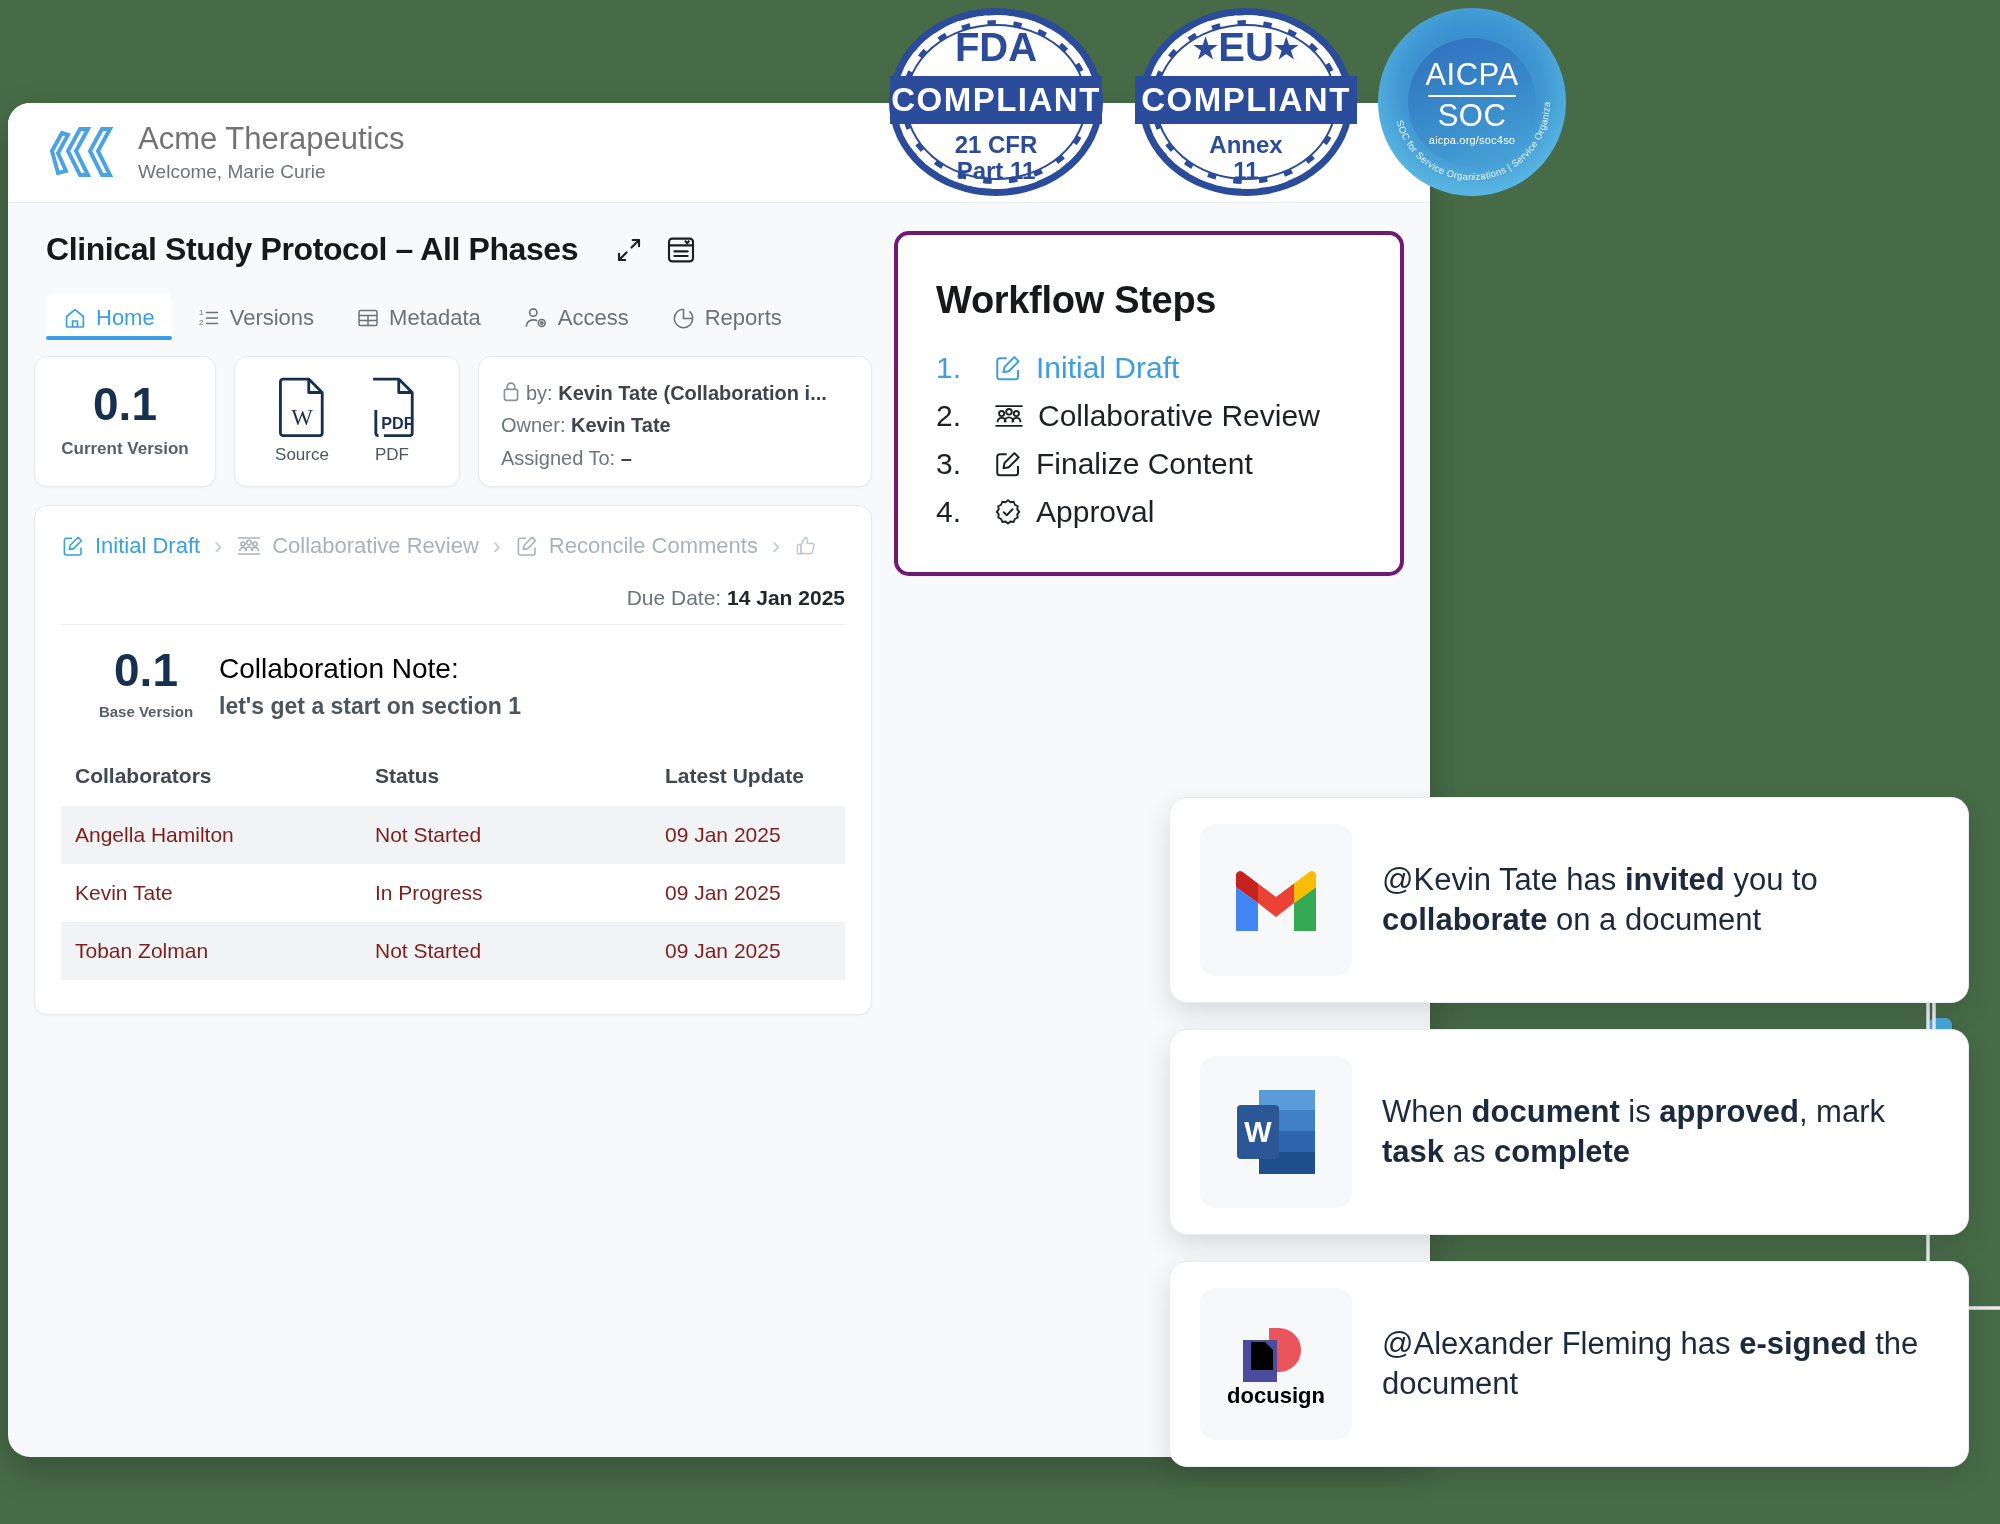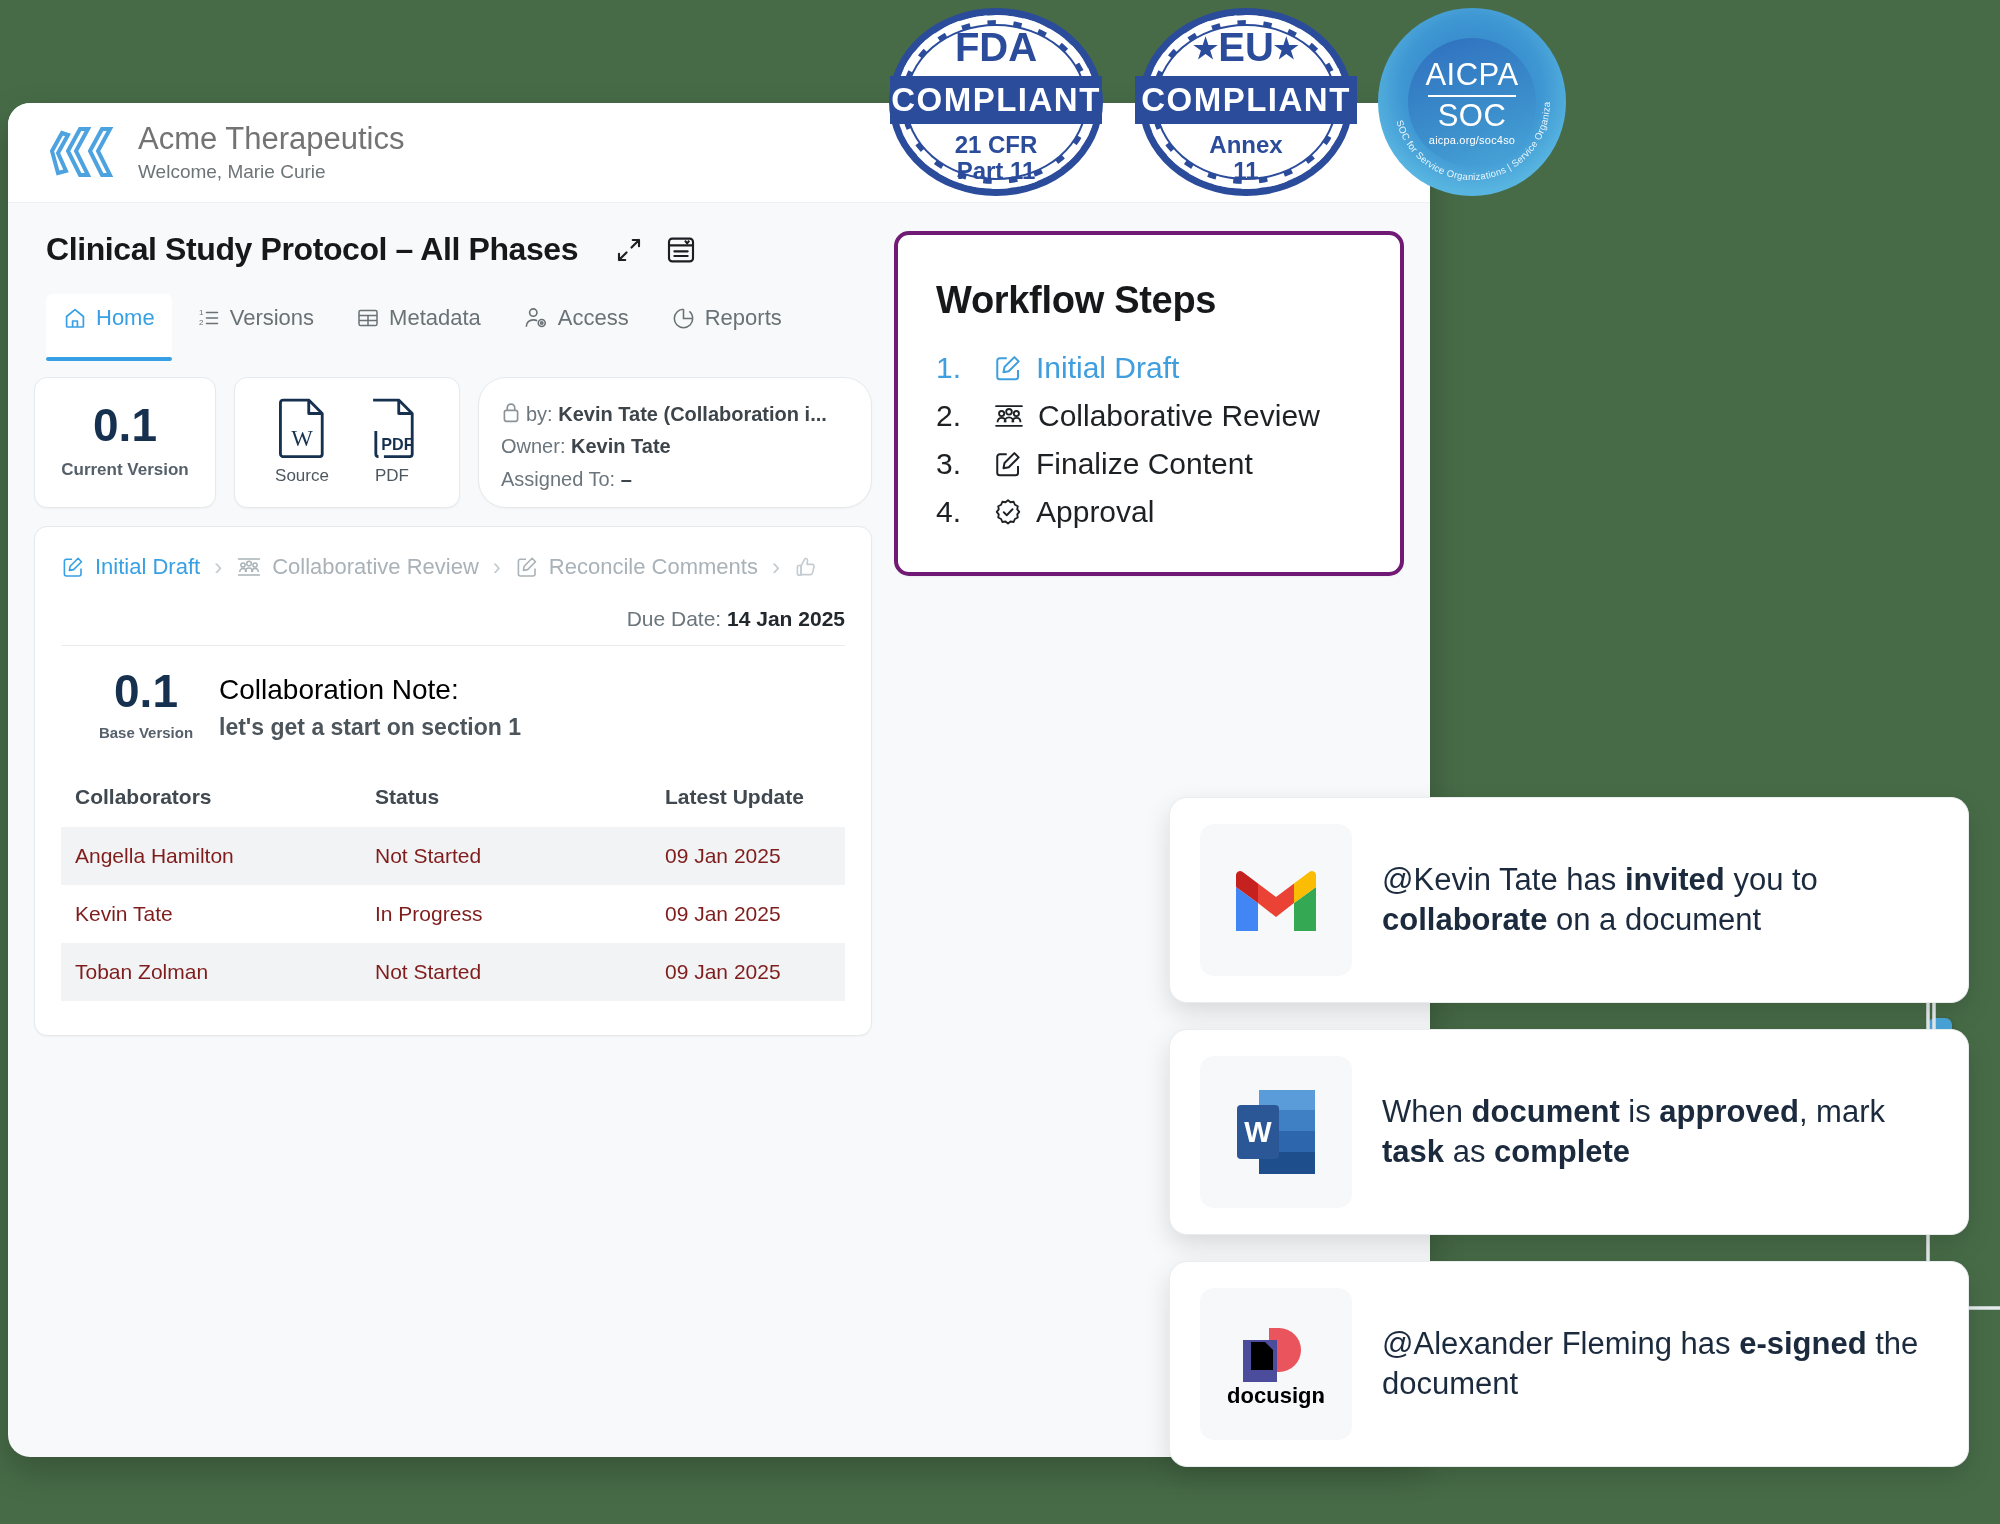--- a/index.html
+++ b/index.html
@@ -103,21 +103,21 @@
 
   .doc-title-row { display: flex; align-items: center; padding: 6px 0 4px 12px; }
   .doc-title { font-size: 32px; font-weight: bold; color: #17181a; letter-spacing: -.4px; }
   .title-actions { display: flex; align-items: center; gap: 18px; margin-left: 34px; }
   .icon-btn { width: 34px; height: 34px; display: flex; align-items: center; justify-content: center; cursor: pointer; }
 
   
   .tabs { display: flex; align-items: flex-end; gap: 8px; margin: 22px 0 0 12px; }
   .tab {
     display: flex; align-items: center; gap: 9px;
-    padding: 11px 17px 30px; font-size: 22px; color: #6a7276;
+    padding: 11px 17px 9px; font-size: 22px; color: #6a7276;
     border-radius: 6px 6px 0 0; cursor: pointer; position: relative;
   }
   .tab.active { color: #37a0e4; background: #fff; }
   .tab.active::after {
     content: ""; position: absolute; left: 0; right: 0; bottom: 0;
     height: 4px; background: #37a0e4; border-radius: 2px;
   }
   .tab svg { flex: none; }
 
   
@@ -125,21 +125,21 @@
   .card {
     background: #fff; border: 1px solid #e6eaec; border-radius: 13px;
     box-shadow: 0 1px 2px rgba(16,24,40,.04);
   }
   .card-version { width: 182px; padding: 24px 0 20px; text-align: center; }
   .big-ver { font-size: 46px; font-weight: bold; color: #16314f; line-height: 1; }
   .card-label { font-size: 17px; color: #55606a; font-weight: bold; margin-top: 12px; }
   .card-files { width: 226px; padding: 18px 0 16px; display: flex; justify-content: center; gap: 34px; }
   .file-item { display: flex; flex-direction: column; align-items: center; cursor: pointer; }
   .file-item .card-label { margin-top: 8px; font-weight: normal; color: #4d575f; font-size: 17px; }
-  .card-meta { flex: 1; padding: 20px 22px 12px; border-radius: 28px; }
+  .card-meta { flex: 1; padding: 20px 22px 12px; }
   .meta-line { font-size: 20px; color: #6b757c; line-height: 1.62; white-space: nowrap; overflow: hidden; }
   .meta-line b { color: #3d454b; }
   .lock-ico { vertical-align: -2px; margin-right: 5px; }
 
   
   .panel {
     background: #fff; border: 1px solid #e6eaec; border-radius: 13px;
     margin-top: 18px; padding: 26px 26px 34px;
     box-shadow: 0 1px 2px rgba(16,24,40,.04);
   }

